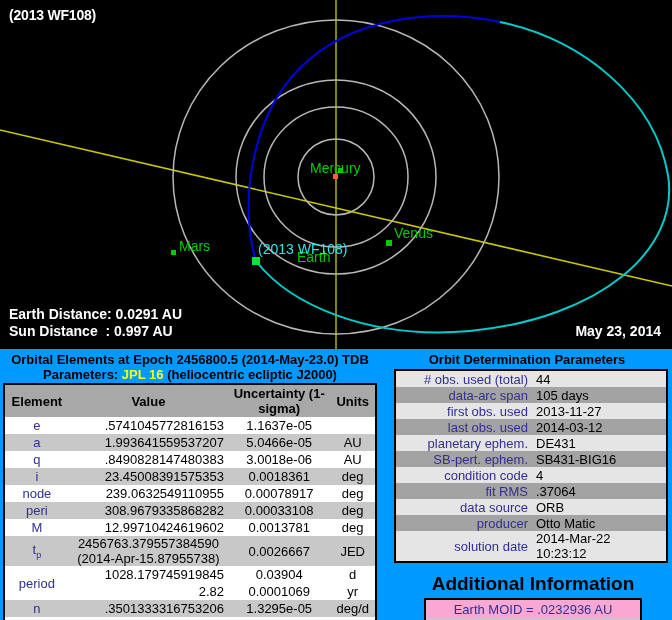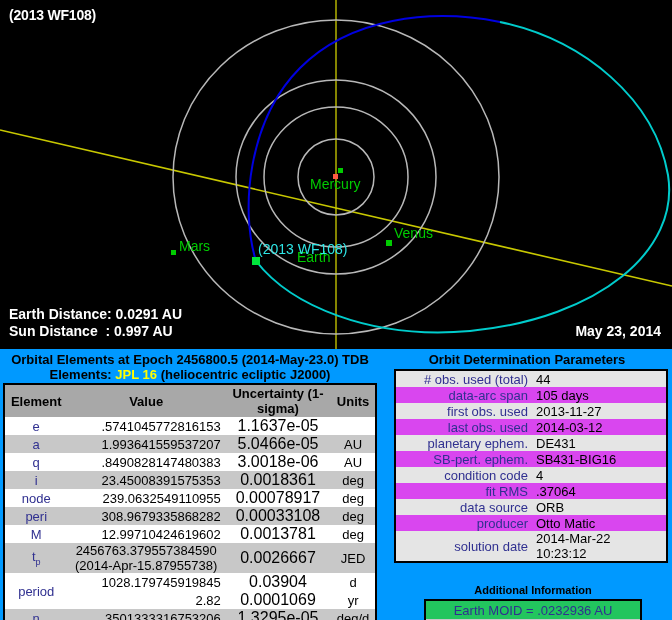--- a/index.html
+++ b/index.html
@@ -63,47 +63,47 @@
   .eltab th{
     background:#a8a8a8;color:#000;font-weight:bold;
     font-size:13px;padding:1px 3px;border:0;
     text-align:center;
   }
   .eltab td{padding:0px 4px;border:0;height:17px;}
   .eltab tr.odd td{background:#fff;}
   .eltab tr.even td{background:#c8c8c8;}
   .c-el{color:#303090;text-align:center;width:62px;font-size:13px;}
   .c-val{color:#000;text-align:right;width:160px;font-size:13px;}
-  .c-unc{color:#000;text-align:center;width:116px;font-size:16px;}
+  .c-unc{color:#000;text-align:center;width:116px;font-size:13px;}
   .c-un{color:#000;text-align:center;width:40px;font-size:13px;}
 
   .odtab{
     width:274px;background:#fff;border:2px solid #000;
   }
   .odtab td{height:16px;padding:0 4px;font-size:13px;}
   .odtab tr.odd td{background:#e5e5e5;}
-  .odtab tr.even td{background:#d946ef;}
+  .odtab tr.even td{background:#a3a3a3;}
   .od-k{color:#303090;text-align:right;width:128px;}
   .od-v{color:#000;text-align:left;}
 
   .odhead{
     text-align:center;color:#000;font-size:13px;font-weight:bold;
     padding:3px 12px 2px 0;
   }
   .addhead{
-    text-align:center;color:#000;font-size:11px;font-weight:bold;
-    padding-top:21px;padding-bottom:3px;
+    text-align:center;color:#000;font-size:19px;font-weight:bold;
+    padding-top:10px;padding-bottom:3px;
   }
   .addtab{
     width:218px;margin:0 auto;background:#fff;border:2px solid #000;
   }
   .addtab td{
     text-align:center;font-size:13px;height:16px;color:#303090;
   }
-  .addtab tr.odd td{background:#22c55e;margin-left:40px;}
+  .addtab tr.odd td{background:#f9a8d4;margin-left:40px;}
   .addtab tr.even td{background:#c8c8c8;}
   sub{font-size:9px;}
 </style>
 </head>
 <body>
 
 <div id="root">
 
   <div id="viewer">
 
@@ -129,37 +129,37 @@
       <rect x="333" y="174" width="5" height="5" fill="#ff5a44"></rect>
 
       <rect x="338" y="168" width="5" height="5" fill="#00cc00"></rect>
       <rect x="386" y="240" width="6" height="6" fill="#00cc00"></rect>
       <rect x="171" y="250" width="5" height="5" fill="#00cc00"></rect>
       <rect x="252" y="257" width="8" height="8" fill="#00e63c"></rect>
     </svg>
 
     <div class="objtitle">(2013 WF108)</div>
 
-    <div class="plabel" style="left:310px;top:160px;margin-top:16px;">Mercury</div>
+    <div class="plabel" style="left:310px;top:160px;">Mercury</div>
     <div class="plabel" style="left:394px;top:225px;">Venus</div>
     <div class="plabel" style="left:179px;top:238px;">Mars</div>
     <div class="plabel" style="left:261px;top:249px;padding-left:36px;">Earth</div>
     <div class="objlabel" style="left:258px;top:241px;">(2013 WF108)</div>
 
     <div class="dists"><span>Earth Distance: 0.0291 AU</span><br><span>Sun Distance  : 0.997 AU</span></div>
 
     <div class="vdate">May 23, 2014</div>
   </div>
 
   <div id="panel">
 
     <div class="lcol">
       <div class="bluehead">Orbital Elements at Epoch 2456800.5 (2014-May-23.0) TDB</div>
       <div class="ref">
-        <span>Elements:</span>
+        <span>Parameters:</span>
         <span class="jpl">JPL 16</span>
         <span>(heliocentric ecliptic J2000)</span>
       </div>
 
       <table class="eltab">
         <thead>
           <tr>
             <th class="c-el">Element</th>
             <th class="c-val">Value</th>
             <th class="c-unc">Uncertainty (1-sigma)</th>

